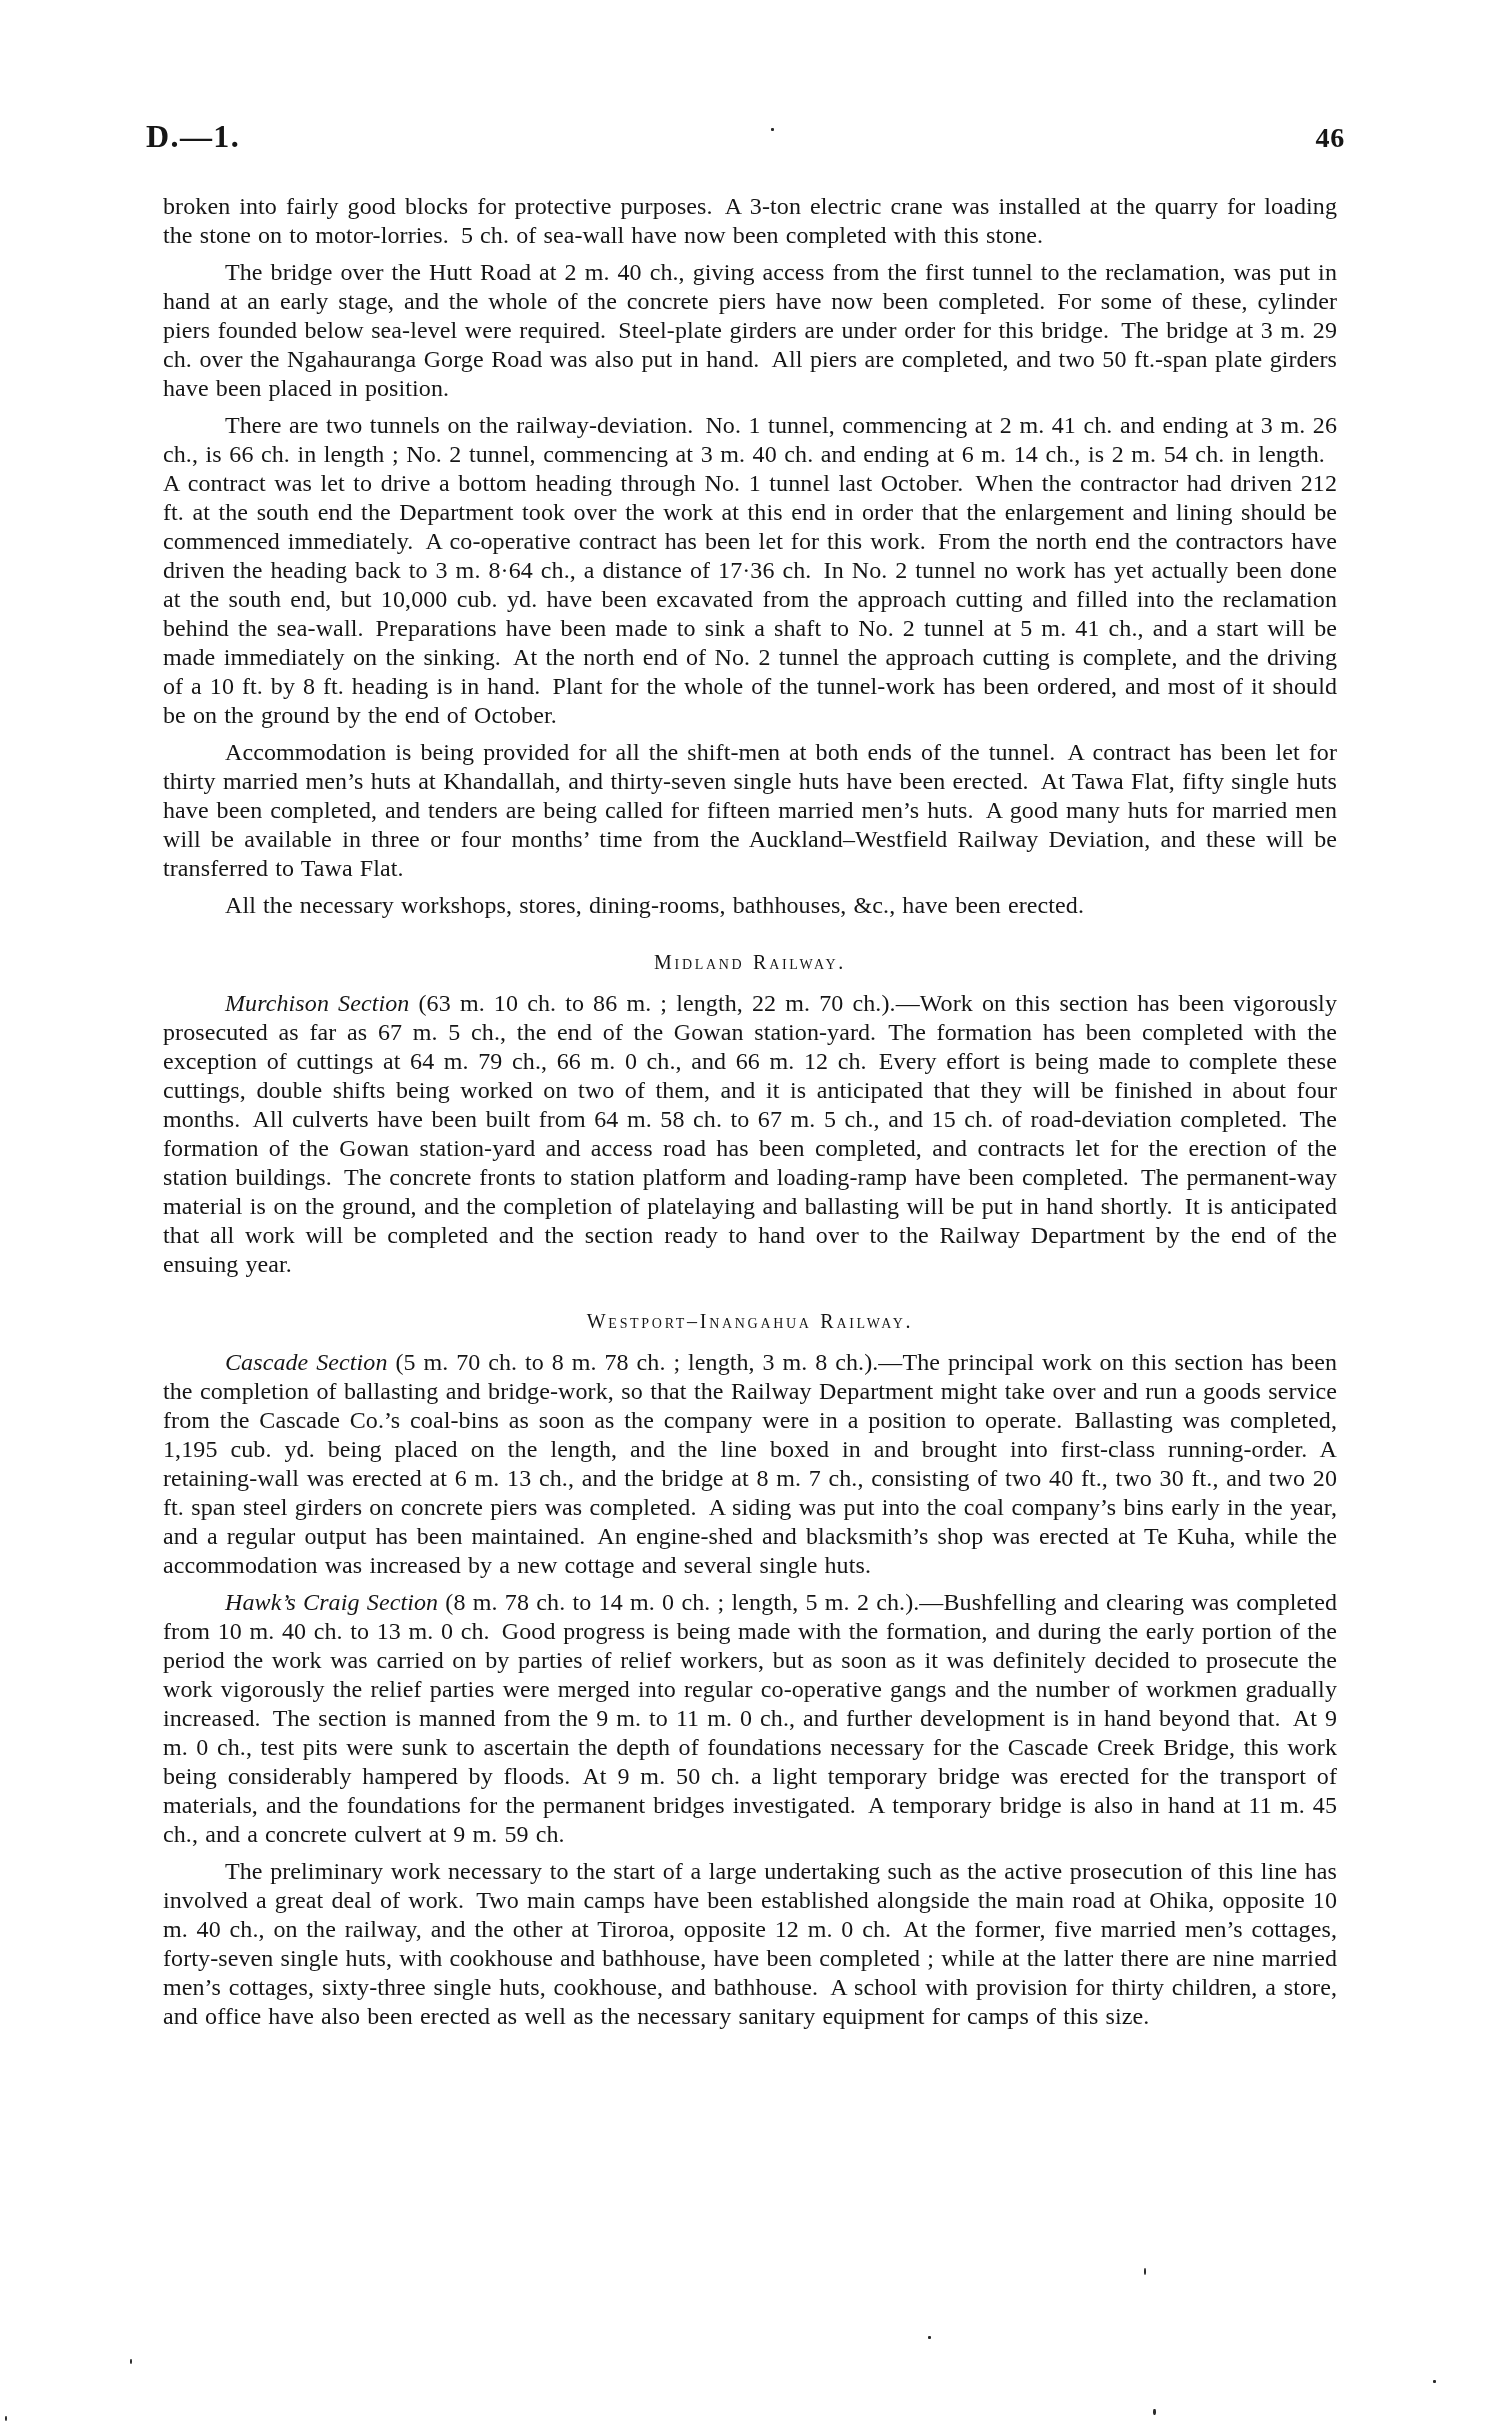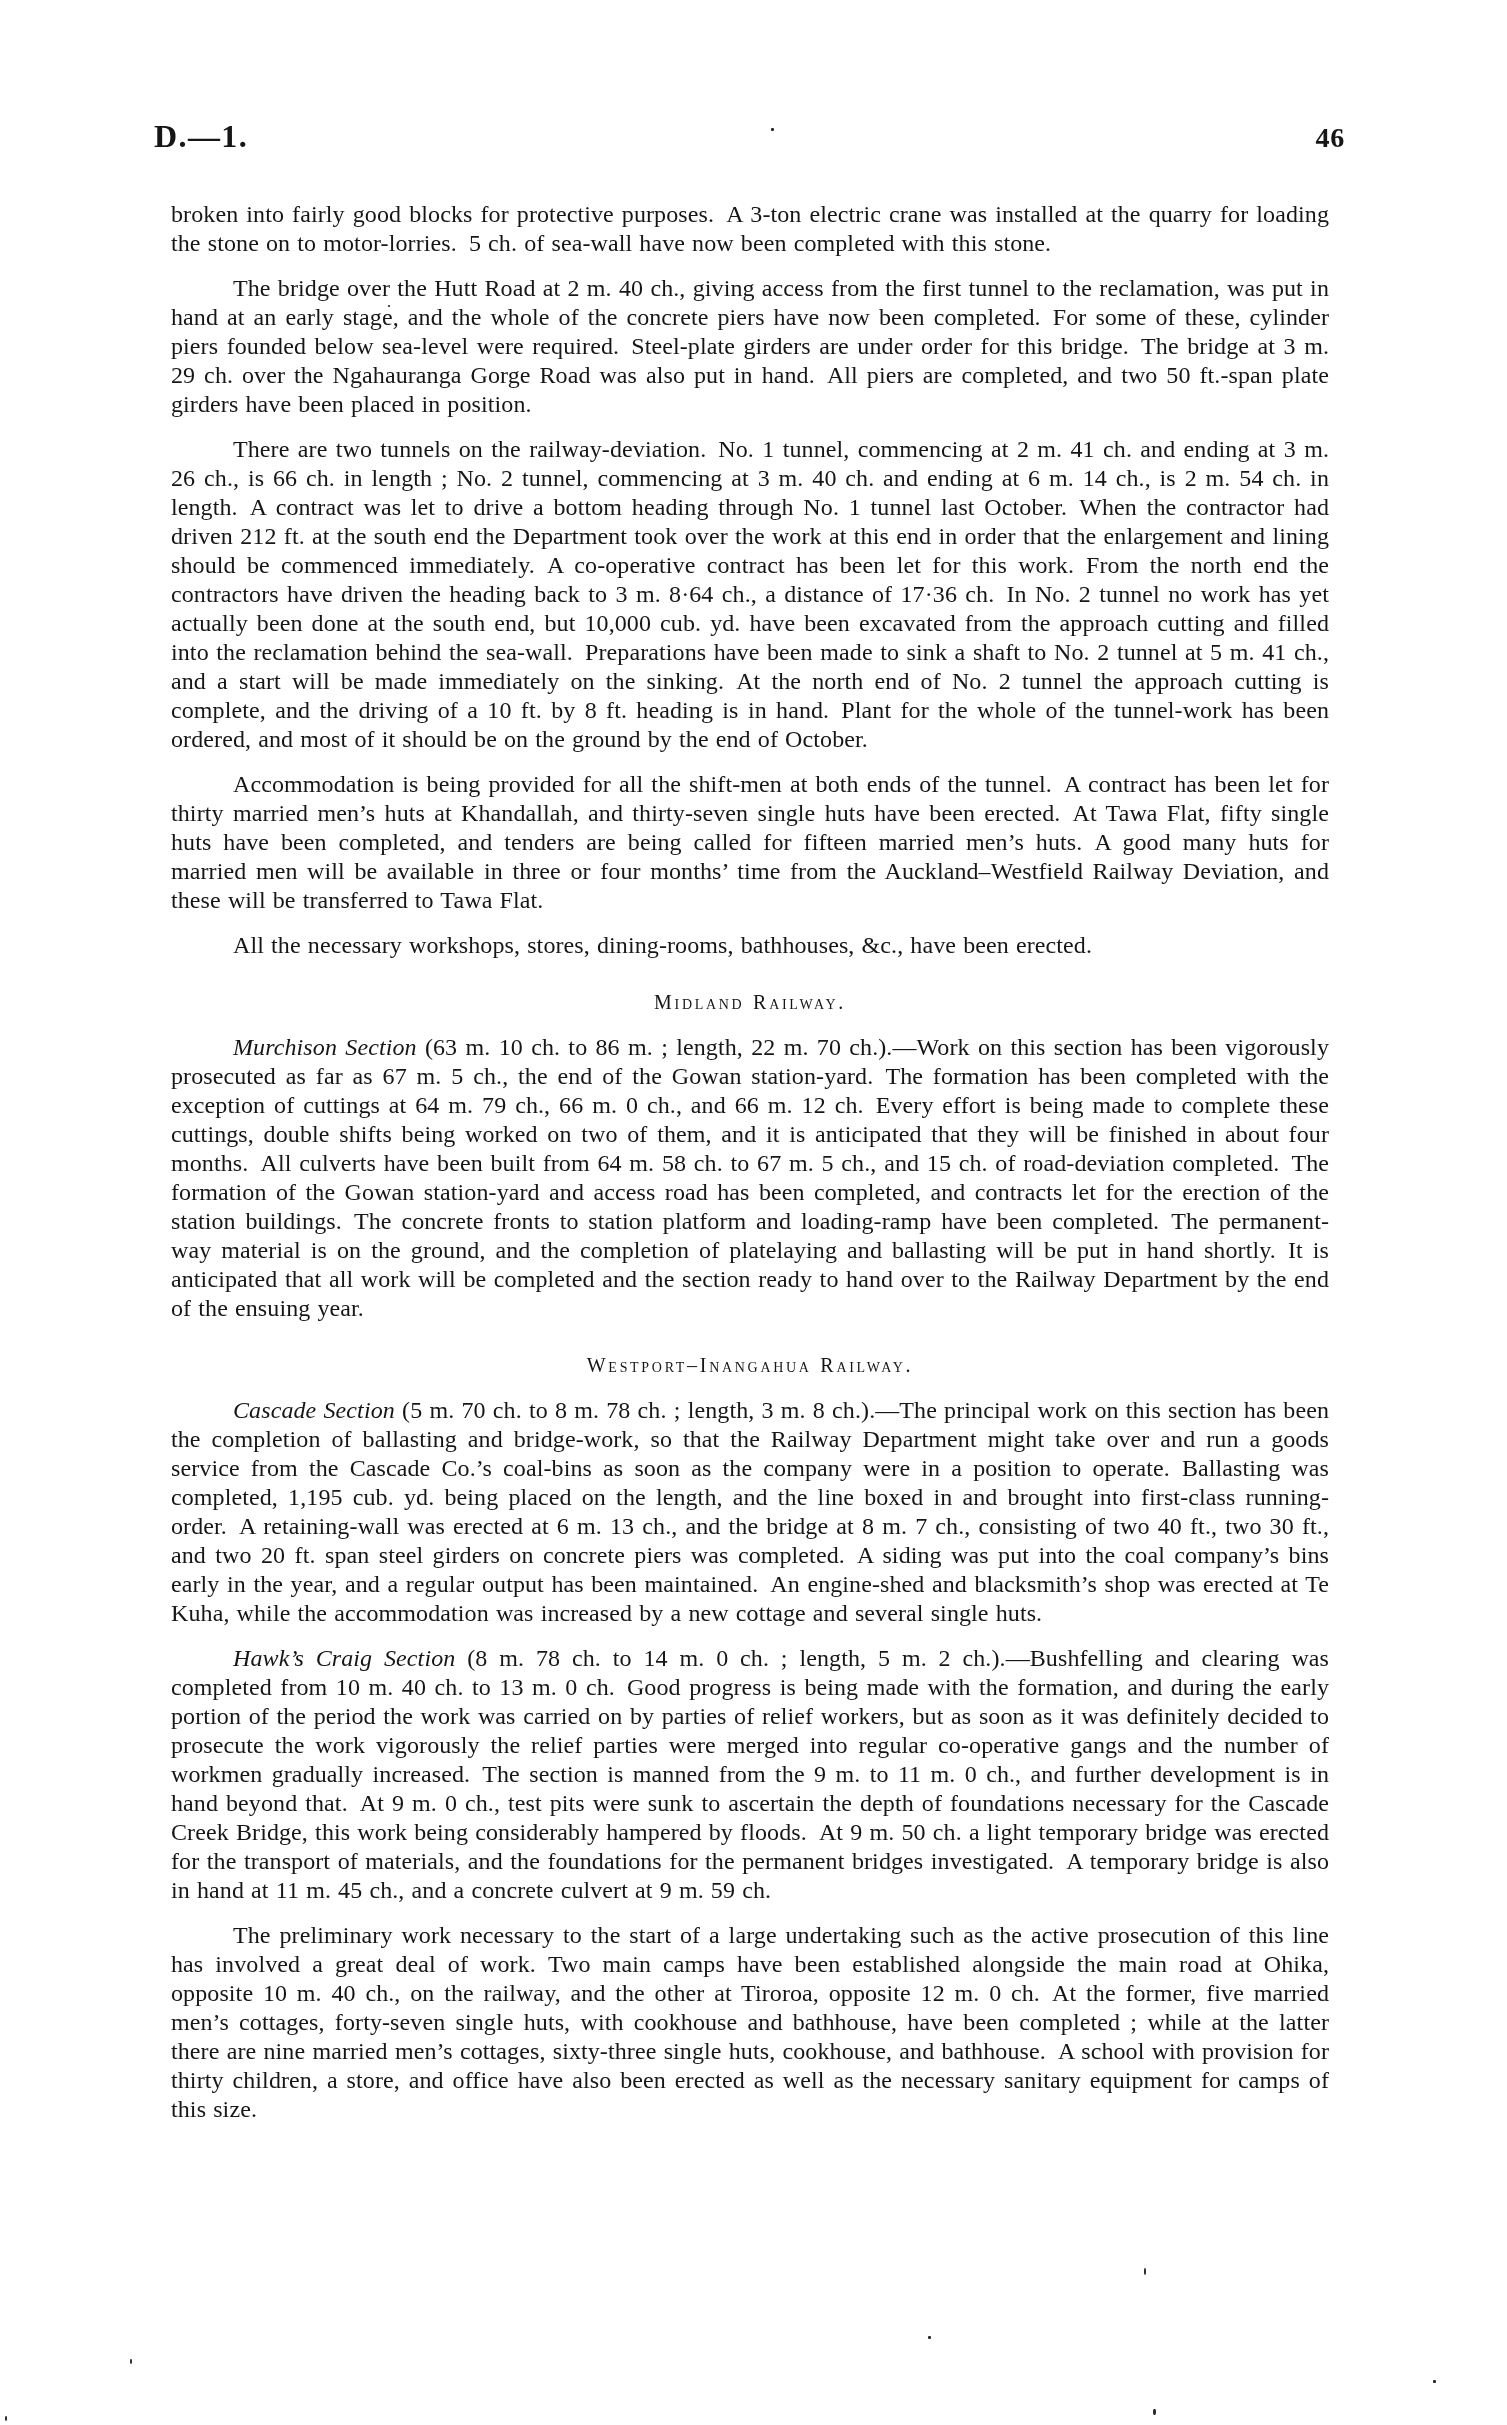--- a/index.html
+++ b/index.html
@@ -5,34 +5,34 @@
   html,body{margin:0;padding:0;background:#e8e8e8;}
   .page{
     position:relative;
     width:1508px;height:2426px;
     background:#ffffff;
     color:#161616;
     font-family:"Liberation Serif","DejaVu Serif",serif;
     overflow:hidden;
   }
   .hdr-ref{
-    position:absolute;left:154px;top:118px;
+    position:absolute;left:146px;top:118px;
     font-size:32px;font-weight:700;letter-spacing:1.4px;
   }
   .hdr-page{
     position:absolute;left:155px;top:122px;width:1190px;
     text-align:right;font-size:28px;font-weight:700;letter-spacing:0.7px;
   }
   .body-col{
     position:absolute;left:155px;top:184px;width:1190px;
     font-size:24px;line-height:29px;
     text-align:justify;
     letter-spacing:0.1px;word-spacing:1px;
   }
-  .body-col p{margin:16px;text-indent:62px;}
+  .body-col p{margin:8px;text-indent:62px;}
   .body-col p.noindent{text-indent:0;}
   .body-col h2{
     font-size:20px;font-weight:400;line-height:29px;
     font-variant:small-caps;letter-spacing:2.7px;
     text-align:center;text-indent:0;
     margin:28px 0 12px 0;
   }
   .lead-italic{font-style:italic;}
   .speck{position:absolute;background:#2a2a2a;border-radius:40%;}
 </style>

